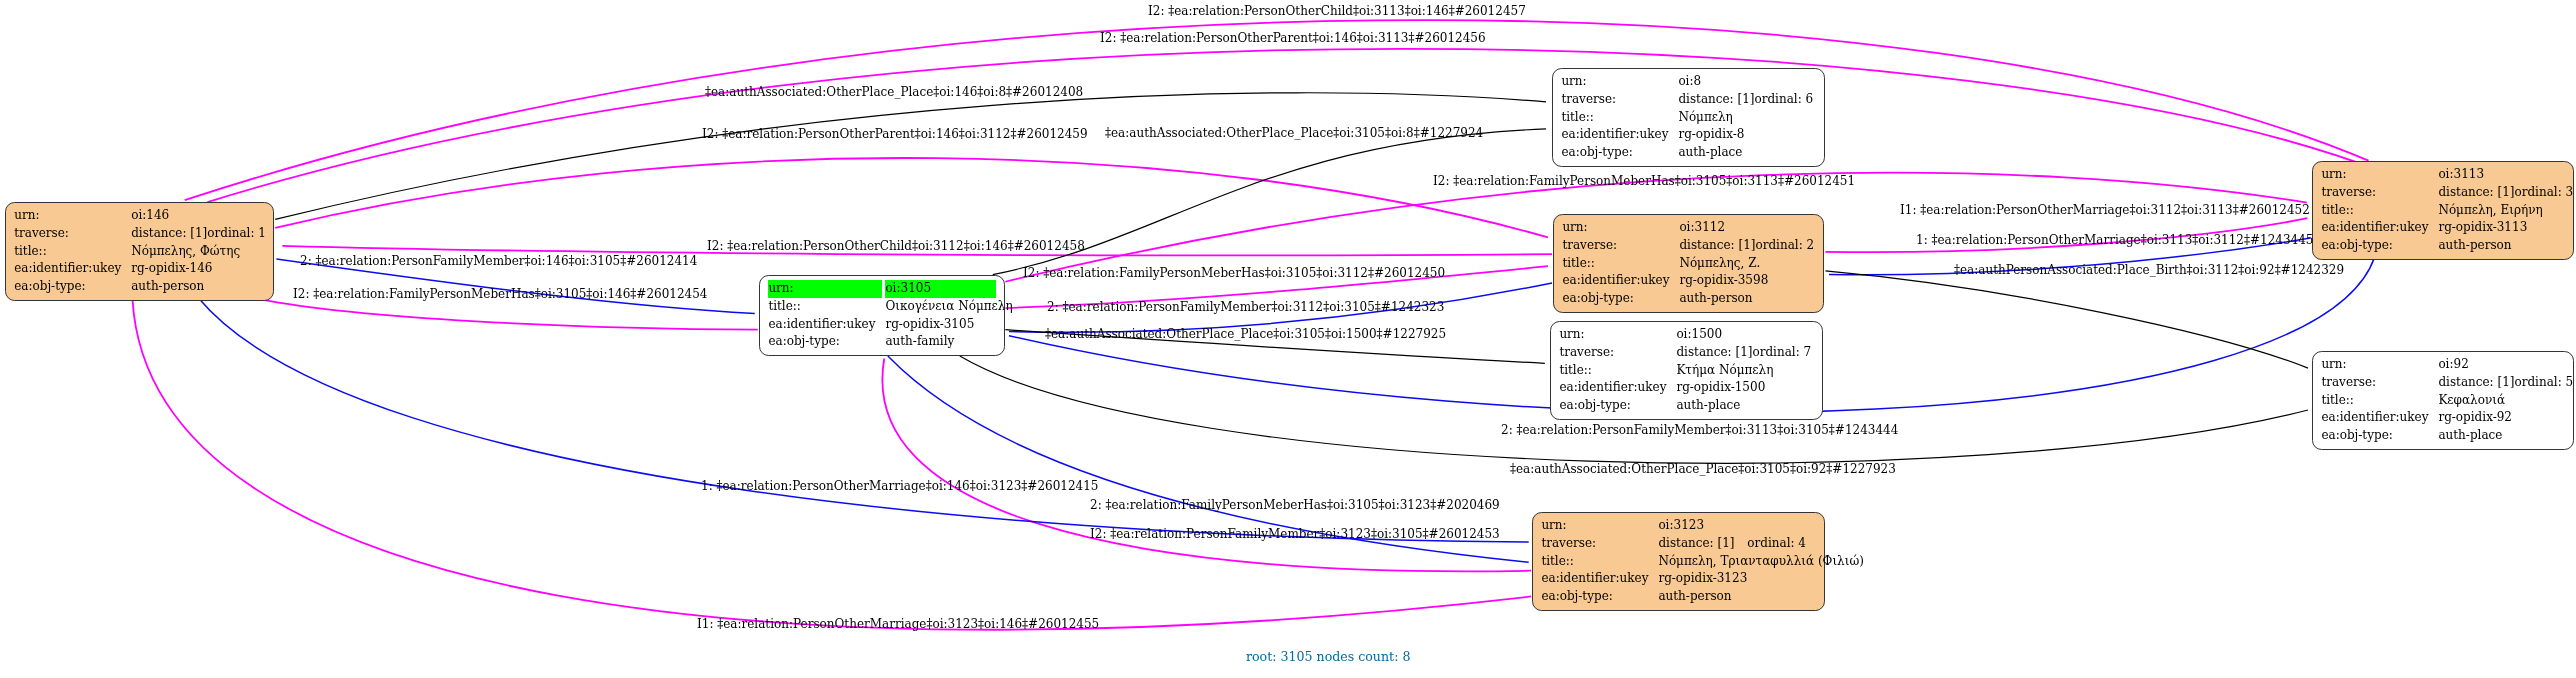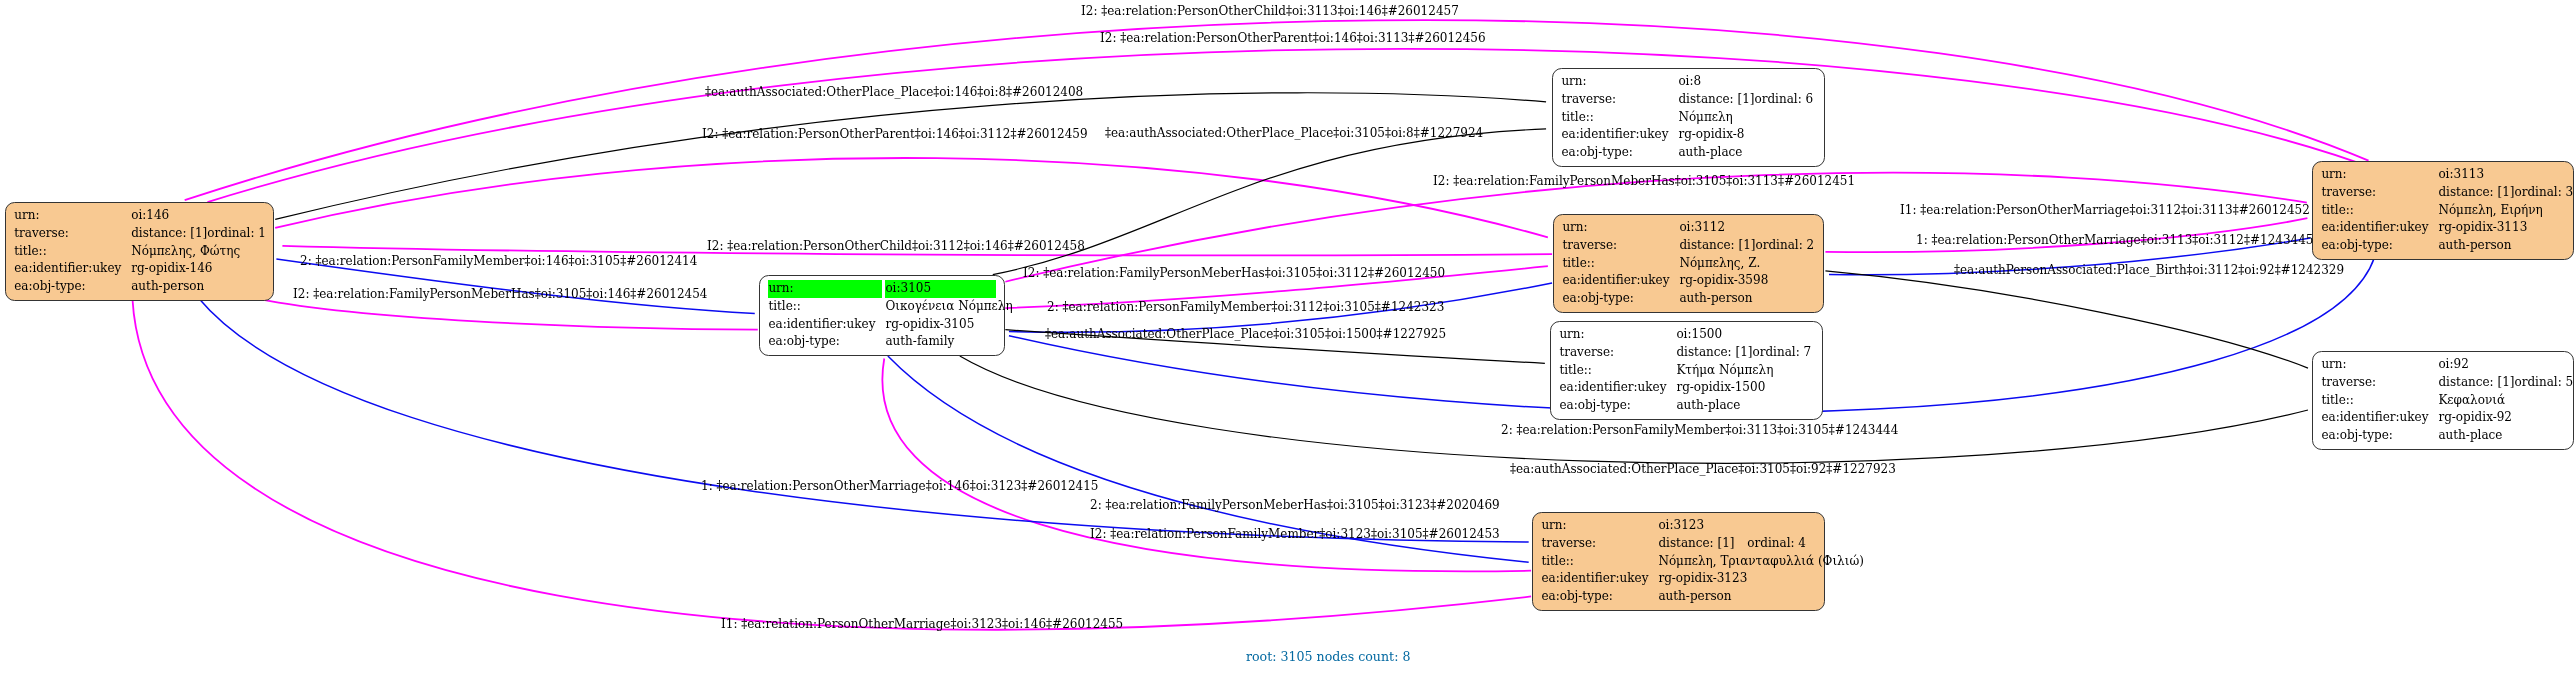--- a/index.html
+++ b/index.html
@@ -324,38 +324,38 @@
         </div>
         <div class="node-row">
           <span class="cell-k">ea:obj-type:</span>
           <span class="cell-v">
             <span>auth-place</span>
           </span>
         </div>
       </div>
     </div>
   <div id="labels-layer">
-      <div class="edge-label" style="left: 1081px; top: 3.6px;">I2: ‡ea:relation:PersonOtherChild‡oi:3113‡oi:146‡#26012457</div>
+      <div class="edge-label" style="left: 1148px; top: 3.6px;">I2: ‡ea:relation:PersonOtherChild‡oi:3113‡oi:146‡#26012457</div>
       <div class="edge-label" style="left: 1100px; top: 31px;">I2: ‡ea:relation:PersonOtherParent‡oi:146‡oi:3113‡#26012456</div>
       <div class="edge-label" style="left: 705px; top: 85px;">‡ea:authAssociated:OtherPlace_Place‡oi:146‡oi:8‡#26012408</div>
       <div class="edge-label" style="left: 702px; top: 127px;">I2: ‡ea:relation:PersonOtherParent‡oi:146‡oi:3112‡#26012459</div>
       <div class="edge-label" style="left: 1105px; top: 126px;">‡ea:authAssociated:OtherPlace_Place‡oi:3105‡oi:8‡#1227924</div>
       <div class="edge-label" style="left: 1433px; top: 174px;">I2: ‡ea:relation:FamilyPersonMeberHas‡oi:3105‡oi:3113‡#26012451</div>
       <div class="edge-label" style="left: 1900px; top: 203px;">I1: ‡ea:relation:PersonOtherMarriage‡oi:3112‡oi:3113‡#26012452</div>
       <div class="edge-label" style="left: 1916px; top: 233px;">1: ‡ea:relation:PersonOtherMarriage‡oi:3113‡oi:3112‡#1243445</div>
       <div class="edge-label" style="left: 1954px; top: 263px;">‡ea:authPersonAssociated:Place_Birth‡oi:3112‡oi:92‡#1242329</div>
       <div class="edge-label" style="left: 707px; top: 239px;">I2: ‡ea:relation:PersonOtherChild‡oi:3112‡oi:146‡#26012458</div>
       <div class="edge-label" style="left: 300px; top: 254px;">2: ‡ea:relation:PersonFamilyMember‡oi:146‡oi:3105‡#26012414</div>
       <div class="edge-label" style="left: 293px; top: 287px;">I2: ‡ea:relation:FamilyPersonMeberHas‡oi:3105‡oi:146‡#26012454</div>
       <div class="edge-label" style="left: 1023px; top: 266px;">I2: ‡ea:relation:FamilyPersonMeberHas‡oi:3105‡oi:3112‡#26012450</div>
       <div class="edge-label" style="left: 1047px; top: 300px;">2: ‡ea:relation:PersonFamilyMember‡oi:3112‡oi:3105‡#1242323</div>
       <div class="edge-label" style="left: 1045px; top: 327px;">‡ea:authAssociated:OtherPlace_Place‡oi:3105‡oi:1500‡#1227925</div>
       <div class="edge-label" style="left: 1501px; top: 423px;">2: ‡ea:relation:PersonFamilyMember‡oi:3113‡oi:3105‡#1243444</div>
       <div class="edge-label" style="left: 1510px; top: 462px;">‡ea:authAssociated:OtherPlace_Place‡oi:3105‡oi:92‡#1227923</div>
       <div class="edge-label" style="left: 701px; top: 479px;">1: ‡ea:relation:PersonOtherMarriage‡oi:146‡oi:3123‡#26012415</div>
       <div class="edge-label" style="left: 1090px; top: 498px;">2: ‡ea:relation:FamilyPersonMeberHas‡oi:3105‡oi:3123‡#2020469</div>
       <div class="edge-label" style="left: 1090px; top: 527px;">I2: ‡ea:relation:PersonFamilyMember‡oi:3123‡oi:3105‡#26012453</div>
-      <div class="edge-label" style="left: 697px; top: 617px; margin-left: 24px;">I1: ‡ea:relation:PersonOtherMarriage‡oi:3123‡oi:146‡#26012455</div>
+      <div class="edge-label" style="left: 697px; top: 617px;">I1: ‡ea:relation:PersonOtherMarriage‡oi:3123‡oi:146‡#26012455</div>
     </div>
 
   <div class="footer-label" style="left:1246px;top:649px;">root: 3105 nodes count: 8</div>
 </div>
 
 
 </body></html>

